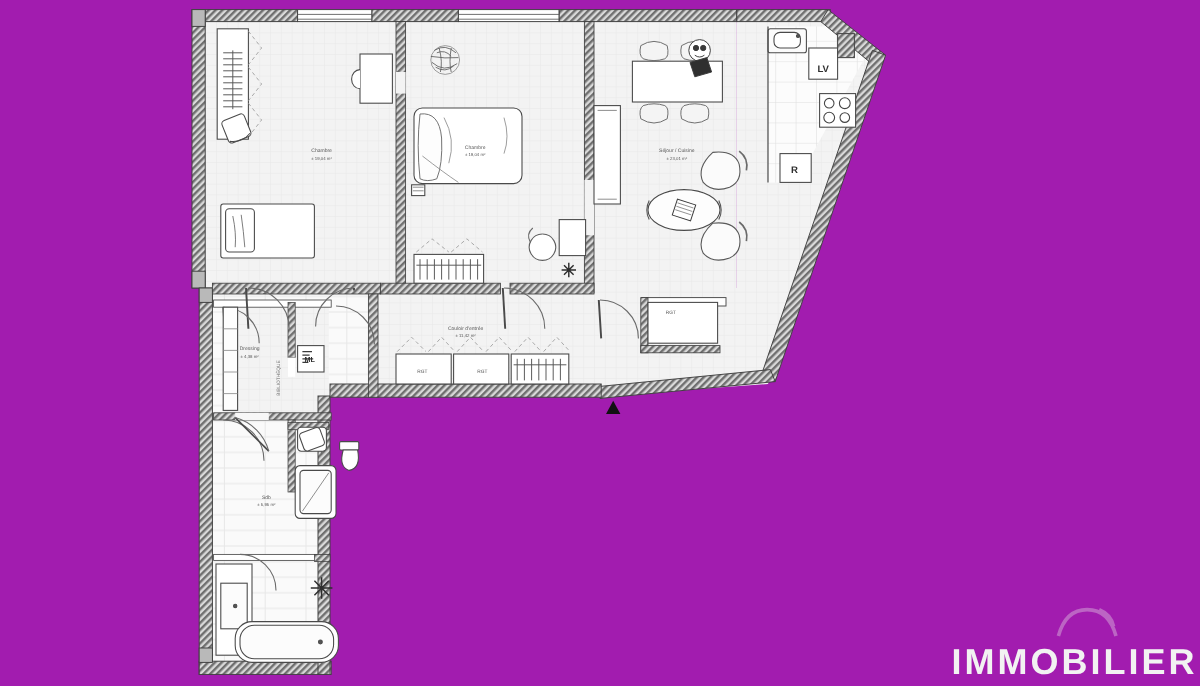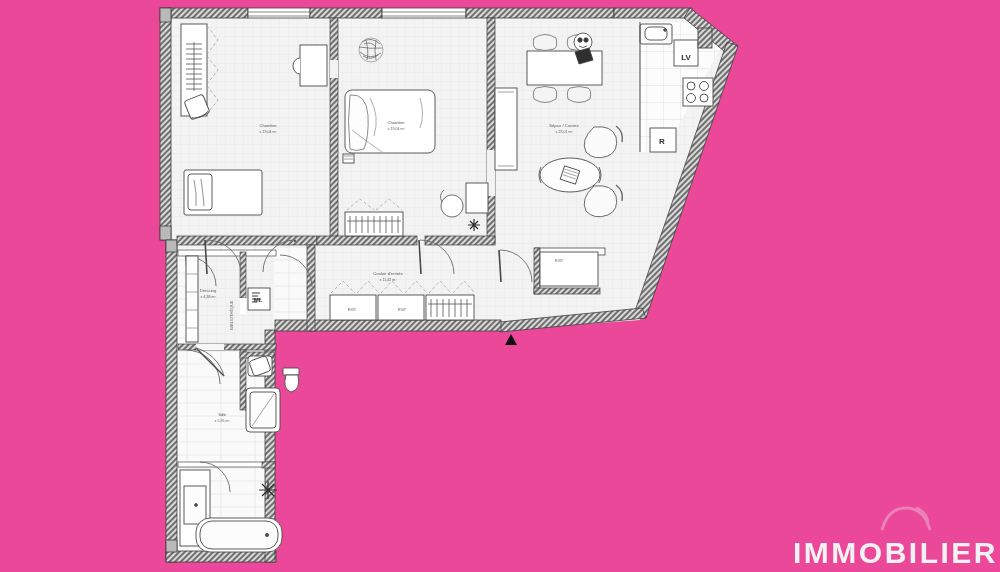--- a/index.html
+++ b/index.html
@@ -5,21 +5,21 @@
   html, body {
     margin: 0;
     padding: 0;
     background: #ffffff;
     font-family: "Liberation Sans", sans-serif;
   }
   #stage {
     position: relative;
     width: 1000px;
     height: 572px;
-    background: #ec4899;
+    background: #a21caf;
     overflow: hidden;
   }
   svg.plan {
     position: absolute;
     left: 0;
     top: 0;
     width: 1000px;
     height: 572px;
     display: block;
   }

